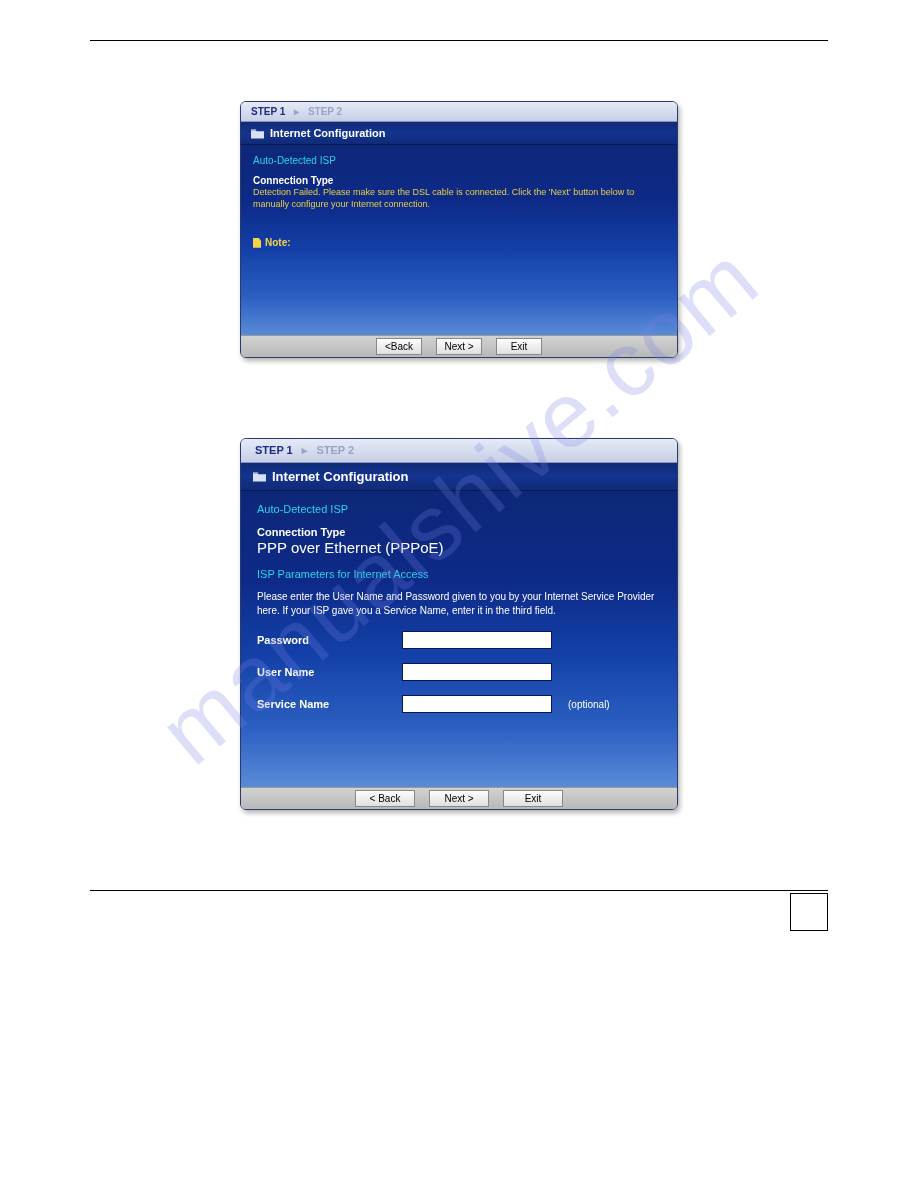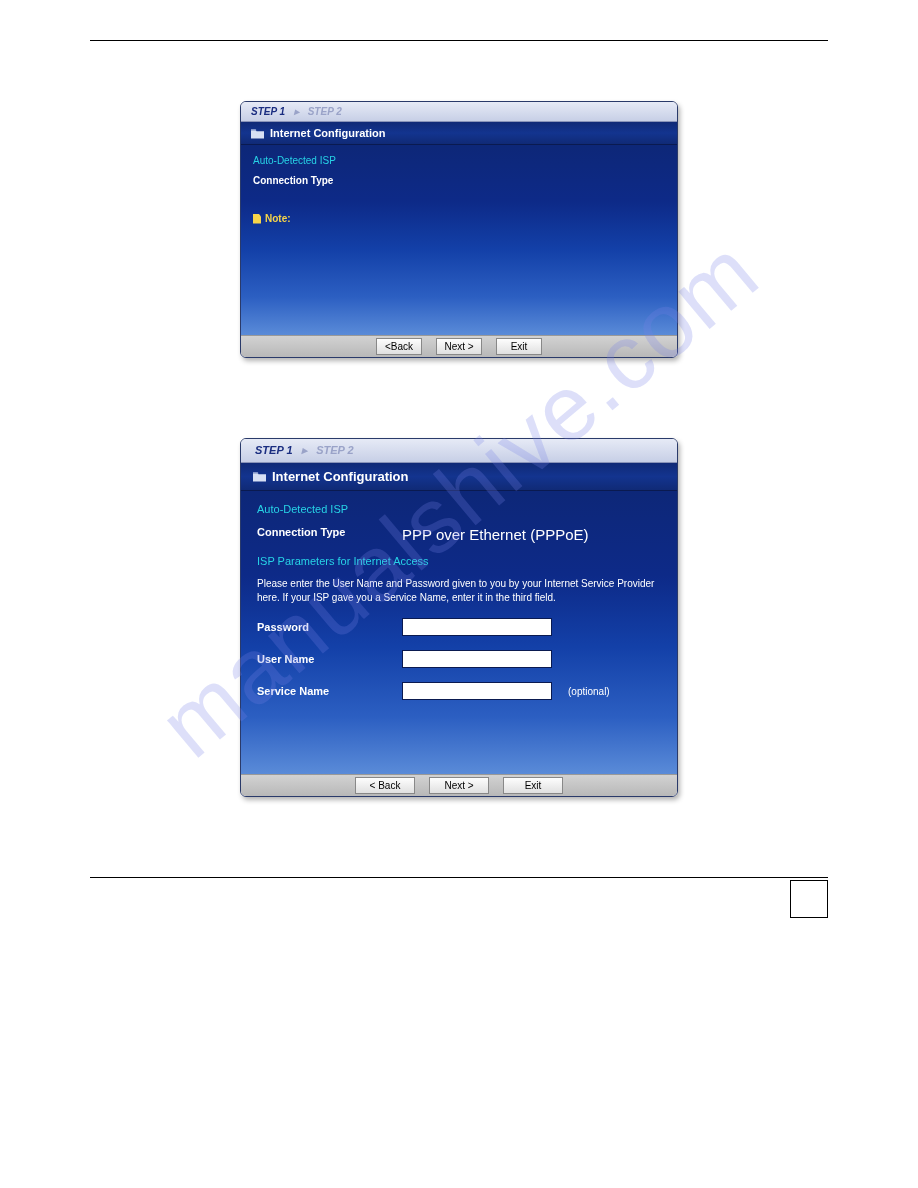--- a/index.html
+++ b/index.html
@@ -36,21 +36,20 @@
     box-shadow: 2px 3px 5px rgba(0,0,0,0.3);
     font-size: 10px;
   }
   .wizard.large { width: 438px; font-size: 11px; }
   .step-bar {
     background: linear-gradient(#e6eaf6, #c7cfe6);
     padding: 4px 10px;
     border-bottom: 1px solid #8a94b8;
     font-size: 10px;
     font-weight: bold;
-    font-style: italic;
   }
   .wizard.large .step-bar { font-size: 11px; padding: 5px 14px; }
   .step-active { color: #1a2d80; }
   .step-sep { color: #9aa3c8; margin: 0 6px; }
   .step-inactive { color: #9aa3c8; }
   .title-bar {
     background: linear-gradient(#102a76, #13348f, #102a76);
     color: #fff;
     padding: 5px 10px;
     font-weight: bold;
@@ -78,20 +77,21 @@
     color: #27d3e6;
     font-weight: normal;
     font-size: 10px;
     margin-bottom: 8px;
   }
   .wizard.large .section-head { font-size: 11px; margin-bottom: 10px; }
   .row {
     display: flex;
     align-items: flex-start;
     margin-bottom: 10px;
+    flex-direction: column;
   }
   .row .lbl {
     width: 130px;
     font-weight: bold;
     color: #fff;
     font-size: 10px;
     padding-top: 1px;
     flex-shrink: 0;
   }
   .wizard.large .row .lbl { width: 145px; font-size: 11px; }
@@ -207,20 +207,21 @@
           <path d="M0 2h5l1 1h8v8H0z" fill="#d7e0f4"></path>
           <path d="M0 1h5l1 1H0z" fill="#a8b6de"></path>
         </svg>
     </span>
     <span>Internet Configuration</span>
   </div>
   <div class="content">
     <div class="section-head">Auto-Detected ISP</div>
     <div class="row">
       <div class="lbl">Connection Type</div>
+      <div class="val">Detection Failed. Please make sure the DSL cable is connected. Click the 'Next' button below to manually configure your Internet connection.</div>
     </div>
     <div class="note-head">
       <span class="note-icon"></span>
       <span>Note:</span>
     </div>
   </div>
   <div class="button-bar">
     <button>&lt;Back</button>
     <button>Next &gt;</button>
     <button>Exit</button>

